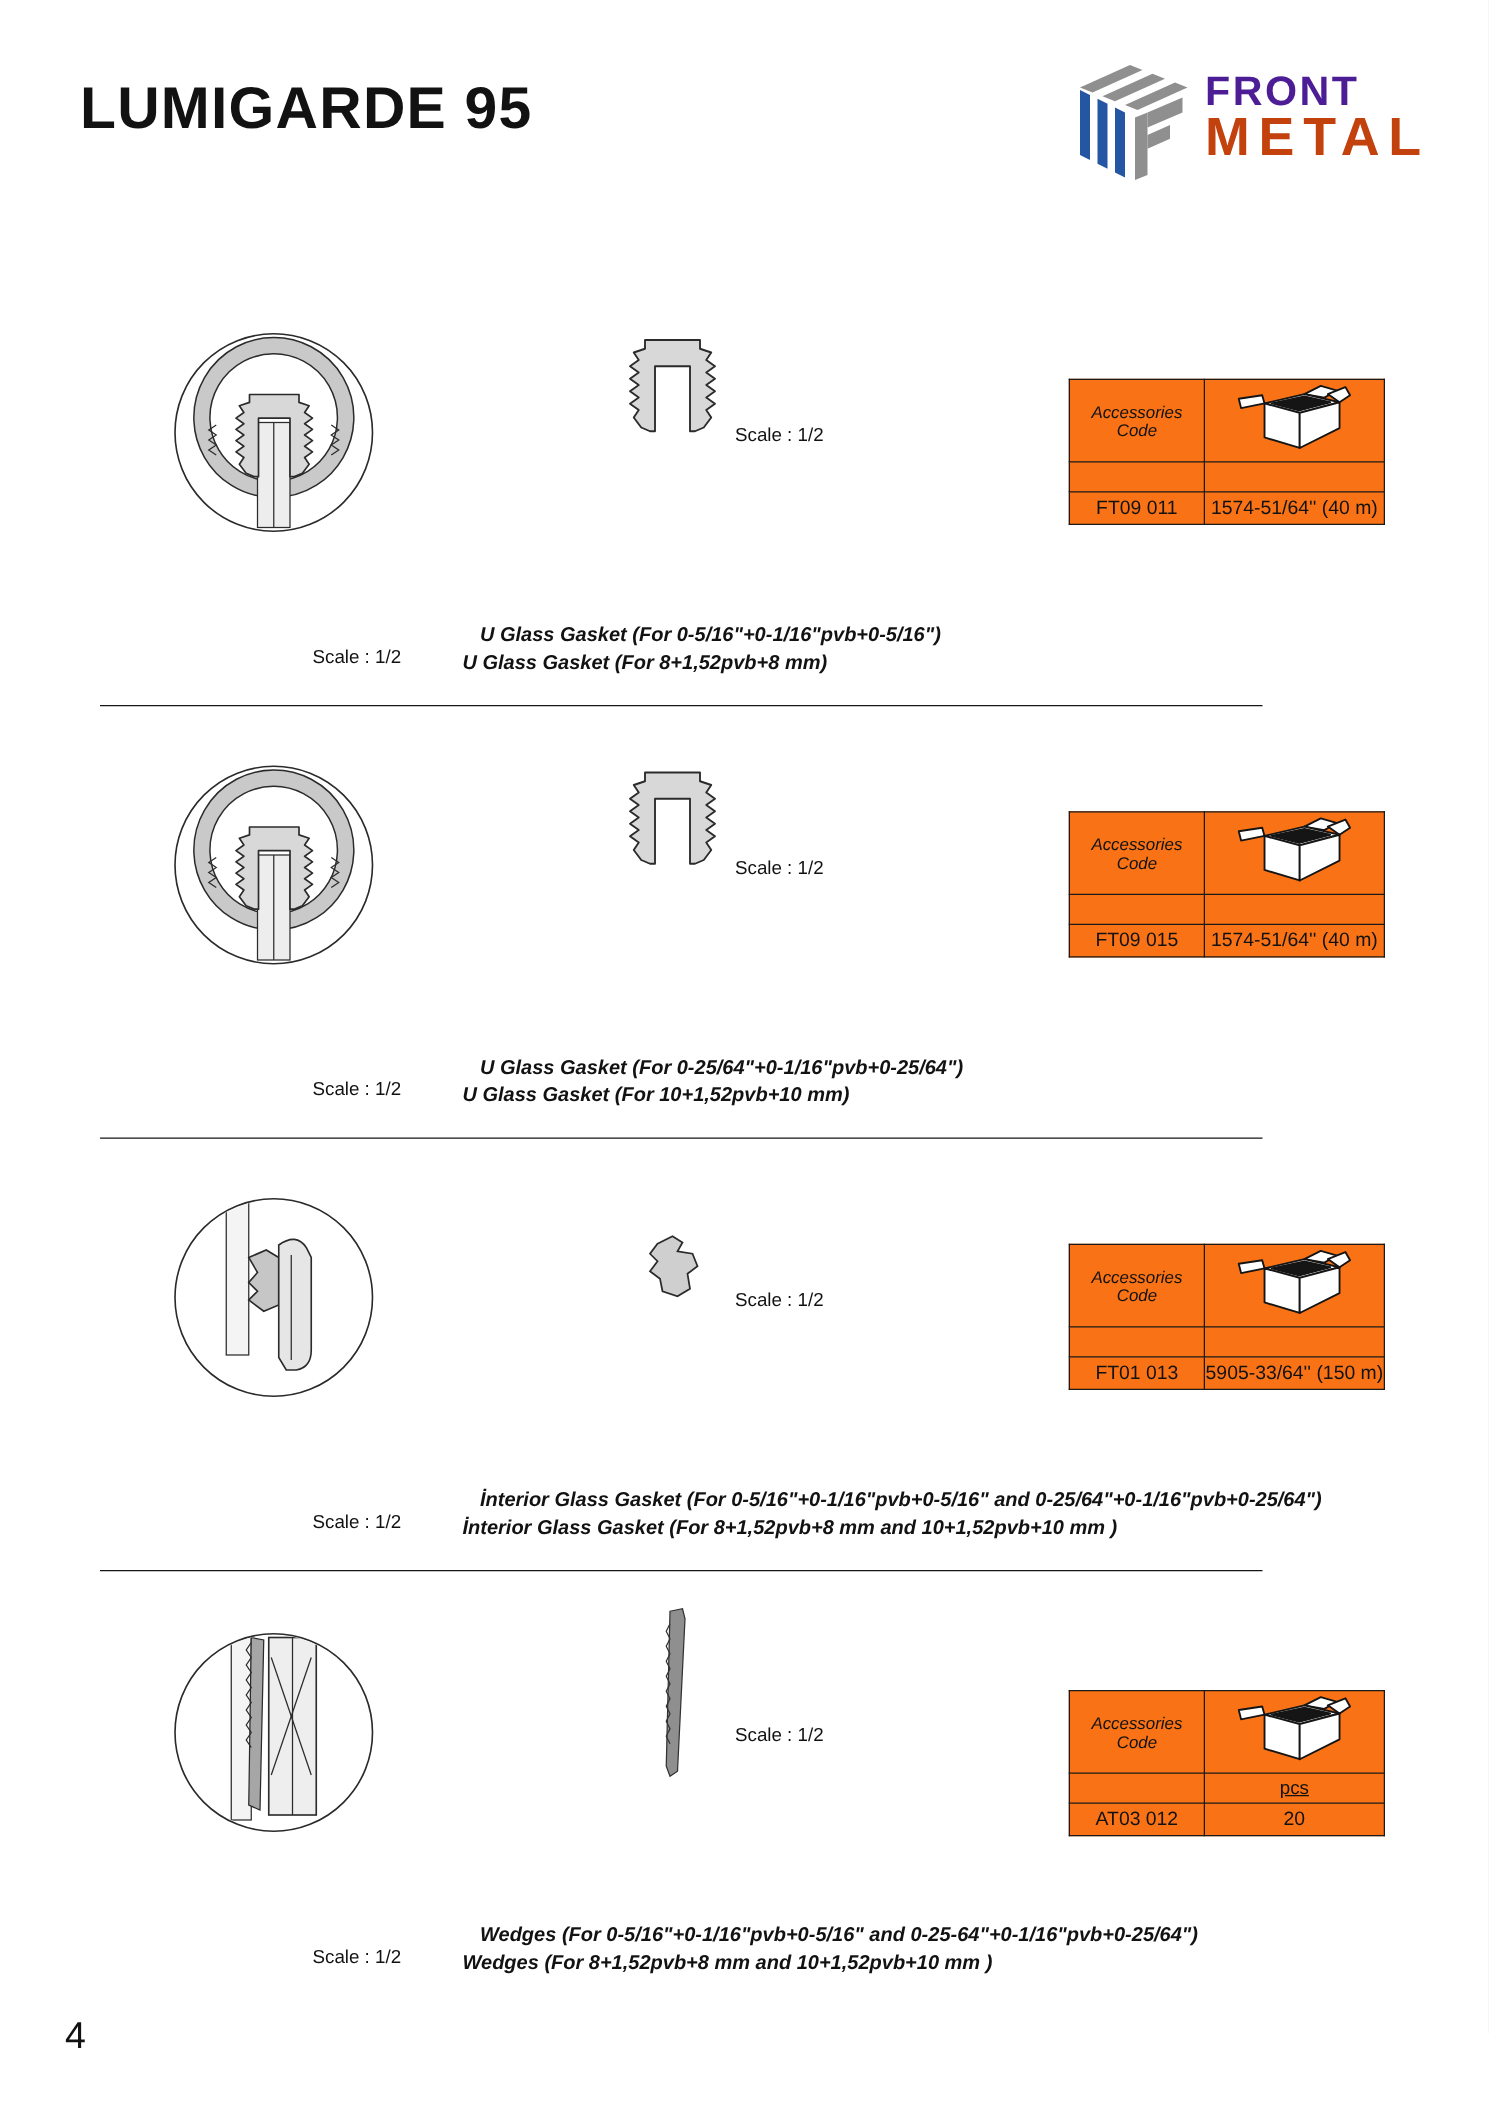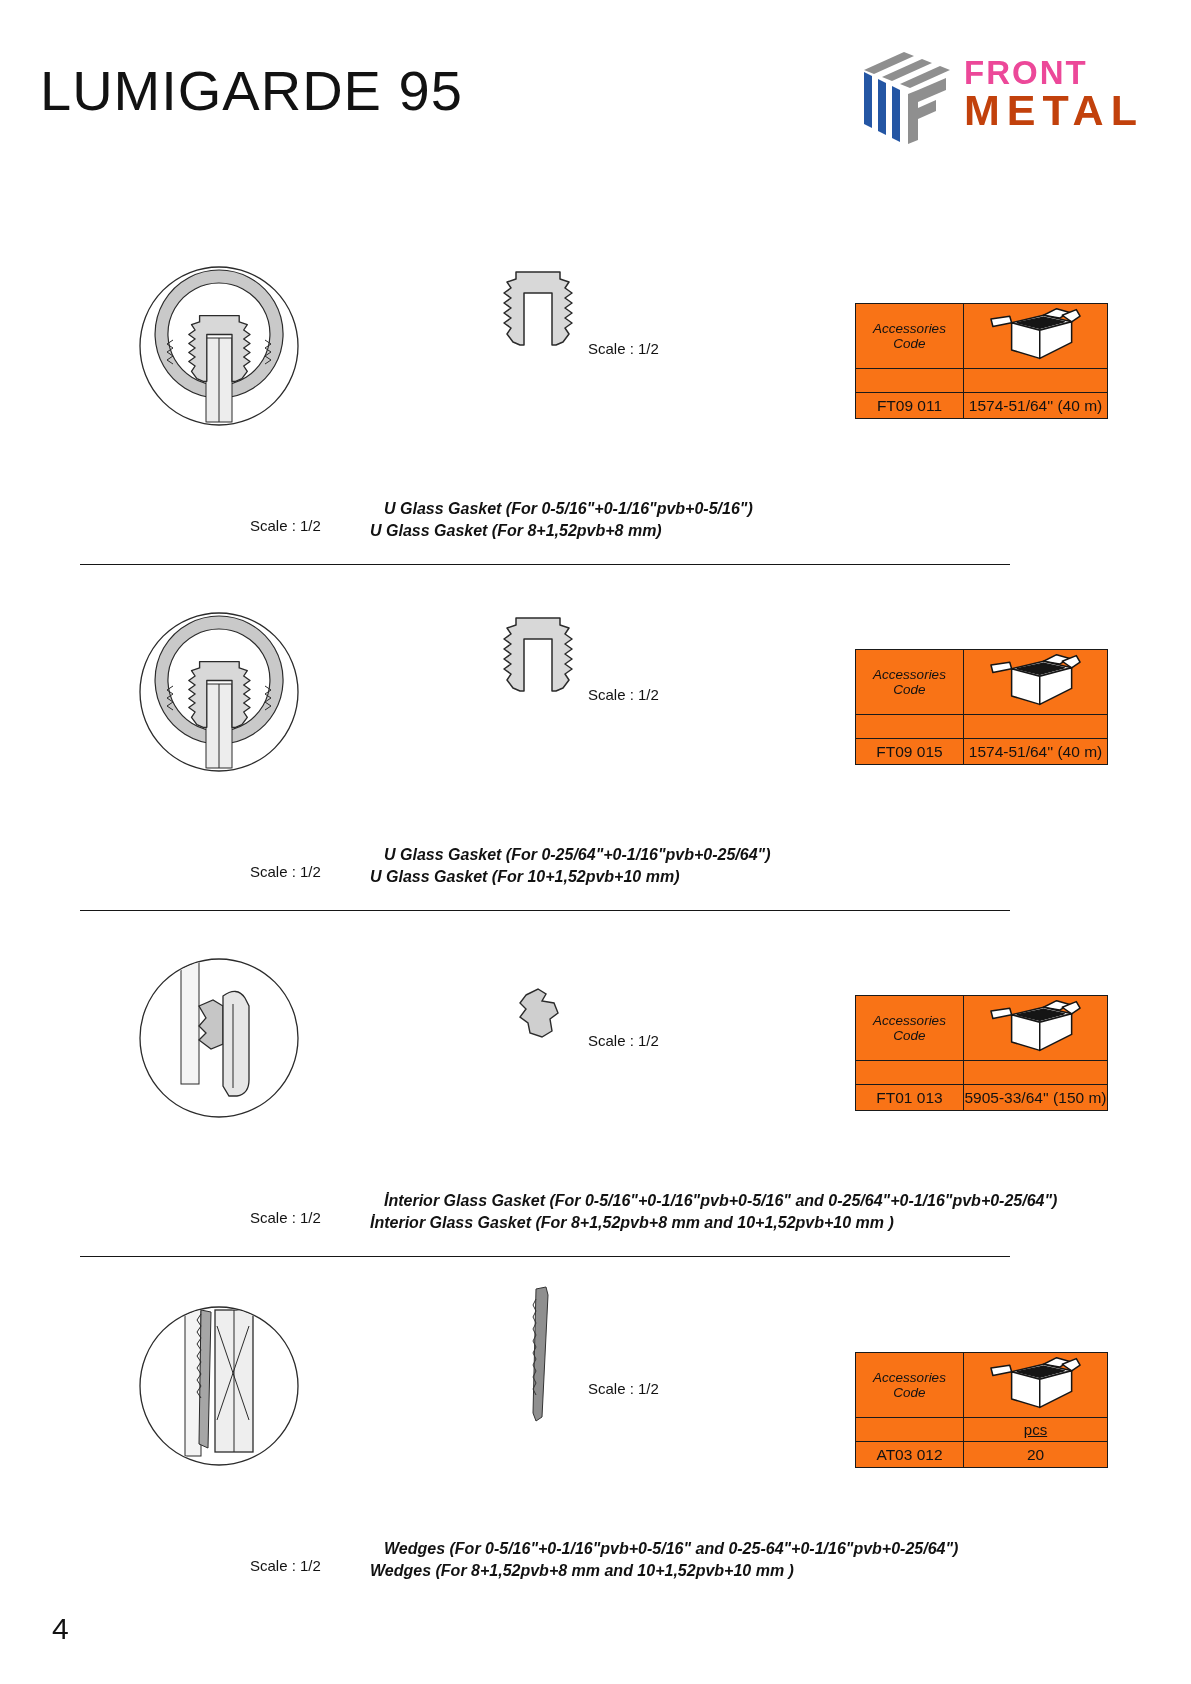--- a/index.html
+++ b/index.html
@@ -4,24 +4,24 @@
 <style>
   html,body{margin:0;padding:0;background:#e8e8e8;}
   .page{
     position:relative; width:1191px; height:1684px; margin:0 auto;
     background:#ffffff; overflow:hidden;
     font-family:"Liberation Sans", sans-serif; color:#121212;
   }
   .abs{position:absolute;}
 
   
-  .title{left:40px; top:58px; font-size:56px; font-weight:400; letter-spacing:1px; white-space:nowrap;}
+  .title{left:64px; top:58px; font-size:47px; font-weight:700; letter-spacing:1px; white-space:nowrap;}
   .logo-cube{left:852px; top:50px;}
   .logo-words{left:964px; top:56px; line-height:1; white-space:nowrap;}
-  .logo-word1{font-size:33px; font-weight:700; letter-spacing:2px; color:#ec4899;}
+  .logo-word1{font-size:33px; font-weight:700; letter-spacing:2px; color:#4c1d95;}
   .logo-word2{font-size:43px; font-weight:700; letter-spacing:7px; color:#c2410c; margin-top:0;}
 
   
   .section{position:absolute; left:0; width:1191px; height:346px;}
   .s1{top:0px;} .s2{top:346px;} .s3{top:692px;} .s4{top:1040px;}
   .circle-fig{left:135px; top:262px;}
   .profile-fig{left:492px; top:268px;}
   .s3 .profile-fig{left:512px; top:293px;}
   .s4 .profile-fig{left:528px; top:245px;}
   .scale-profile{left:588px; top:340px; font-size:15px; white-space:nowrap;}

